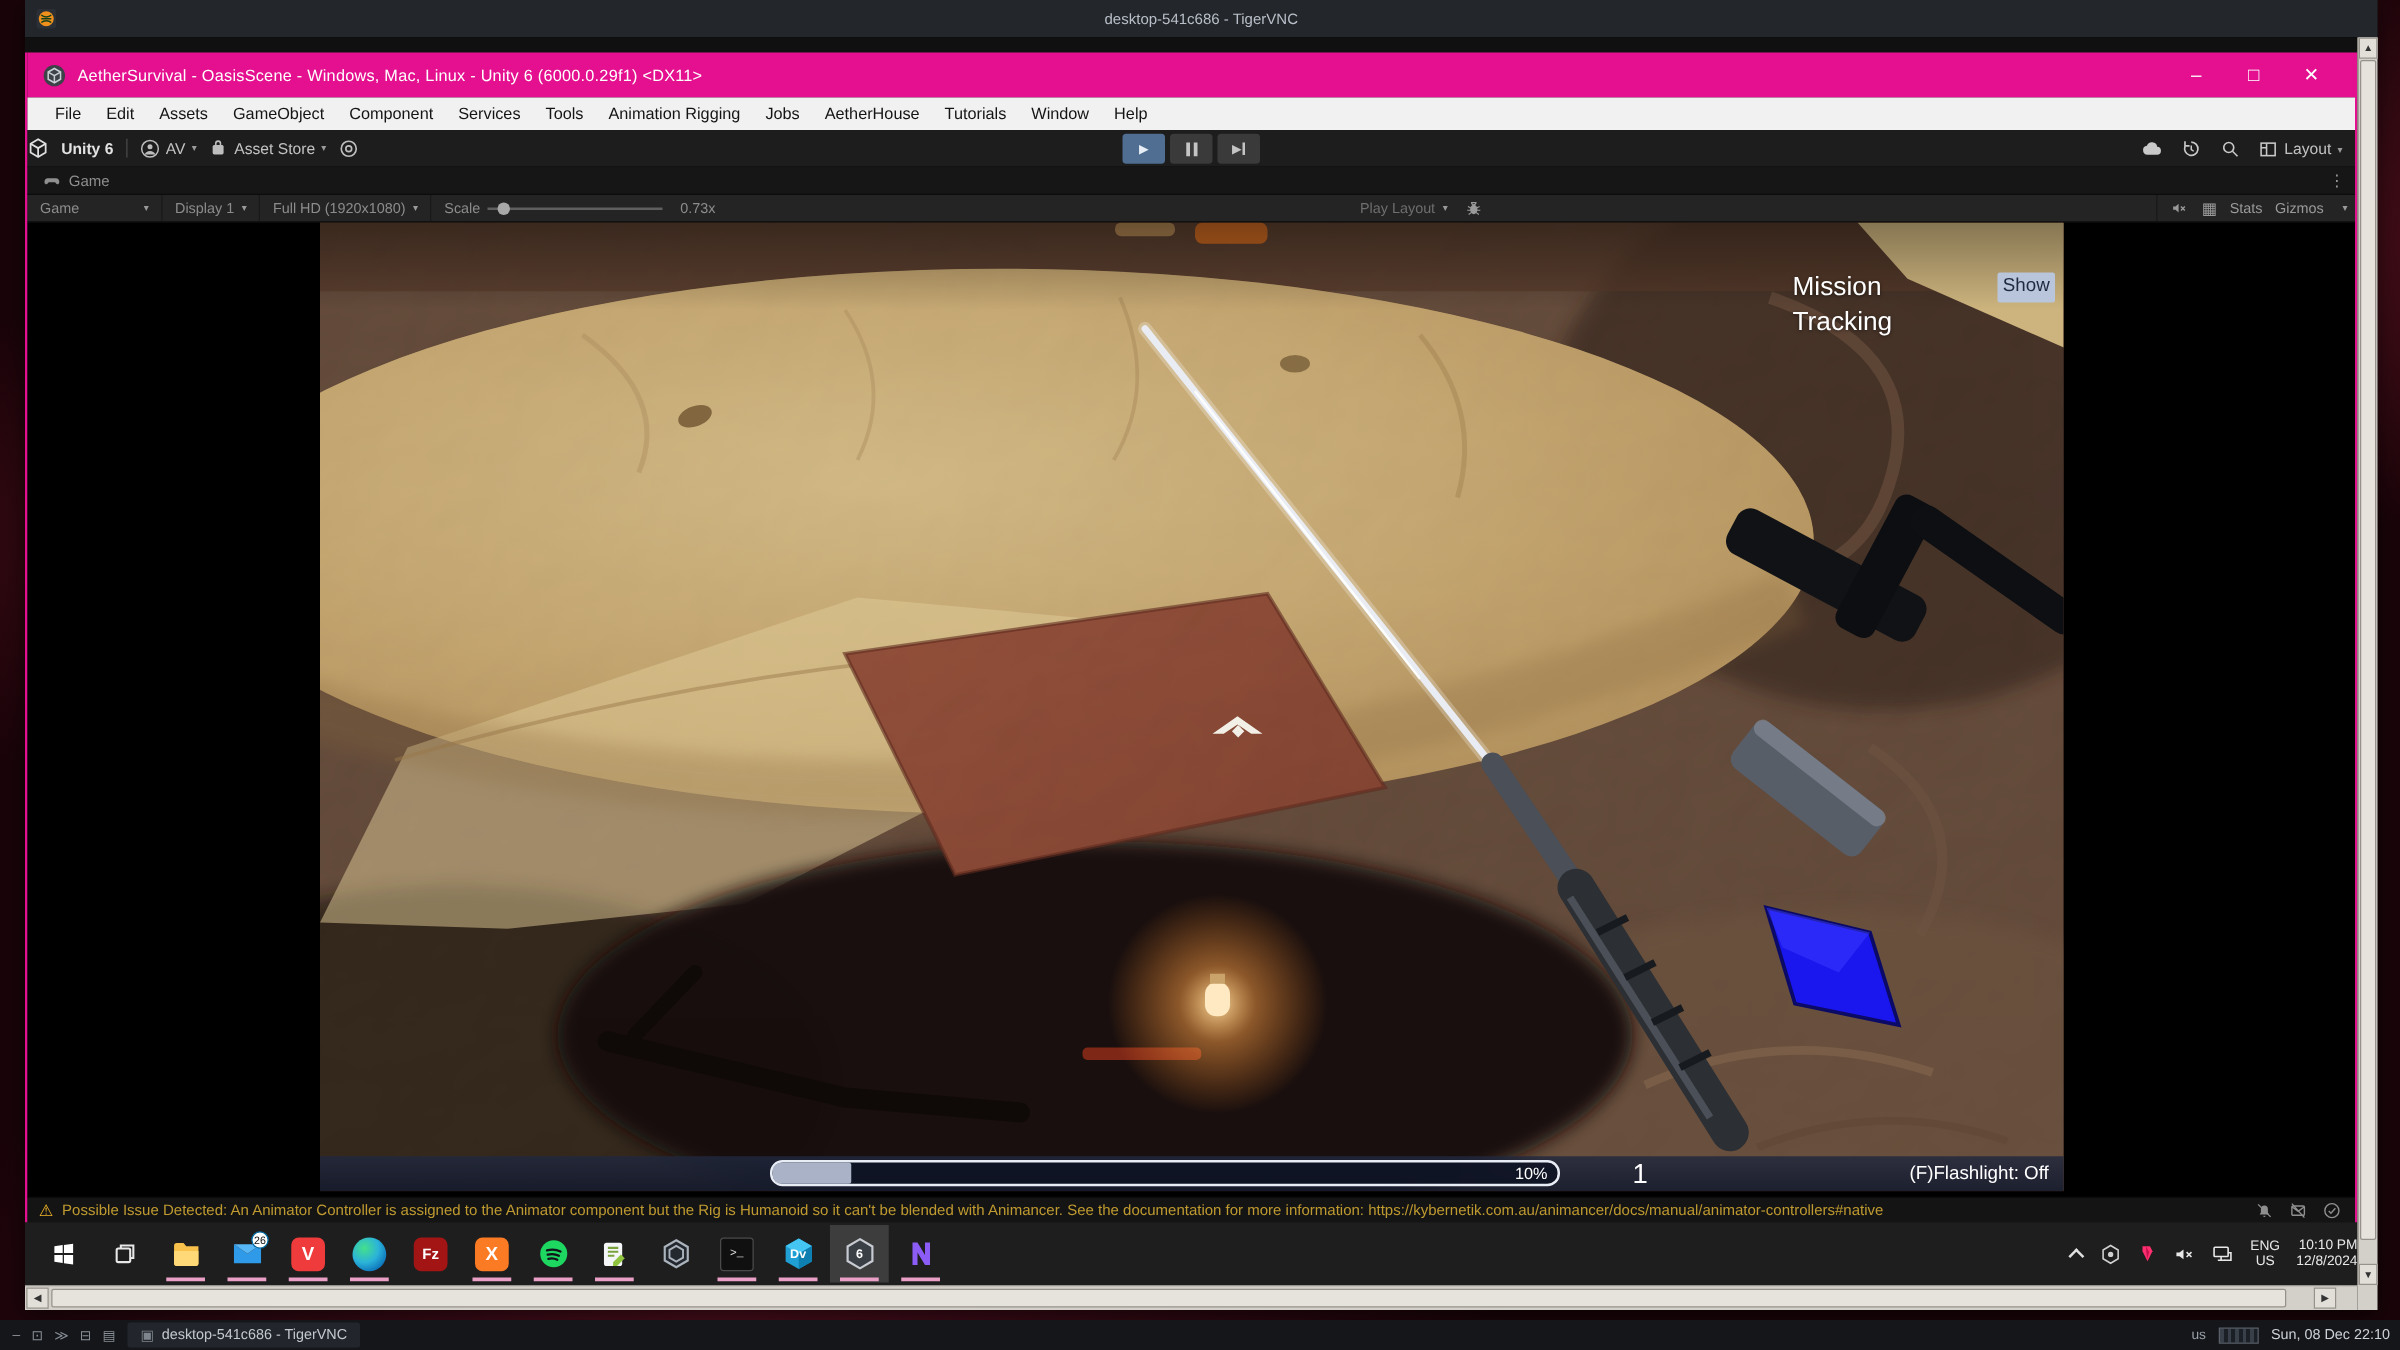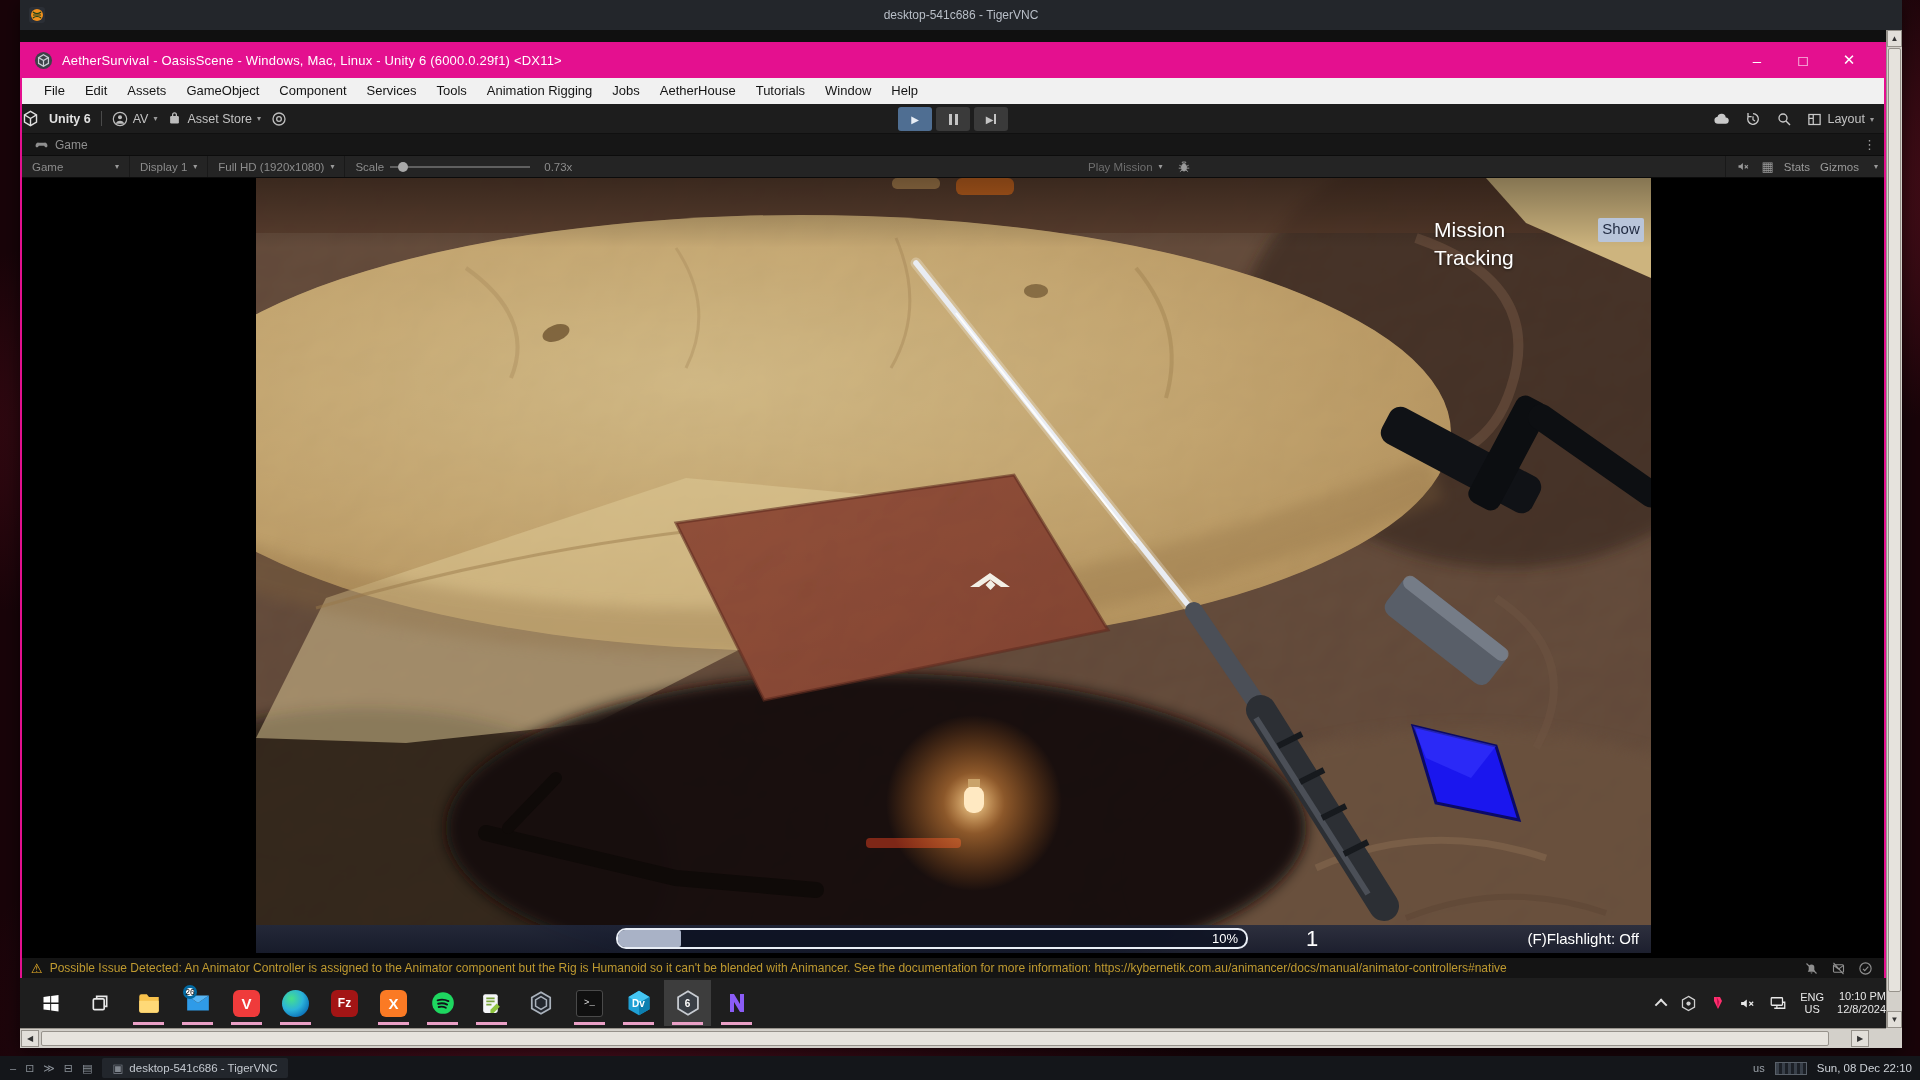--- a/index.html
+++ b/index.html
@@ -97,21 +97,21 @@
   .tb-tile.running::after{content:"";position:absolute;bottom:1px;left:8px;right:8px;height:3px;background:#eaa0c6}
   .tb-tile.active{background:#3d3d3d}
   .tile-sq{width:27px;height:27px;border-radius:6px;display:flex;align-items:center;justify-content:center;font-weight:bold;color:#fff}
   .tile-vivaldi{background:#ef3b3b;font-size:15px}
   .tile-edge{width:27px;height:27px;border-radius:50%;background:radial-gradient(circle at 35% 32%,#45e08c 0%,#2bb3d9 45%,#0b6fb8 80%)}
   .tile-fz{background:#a31515;font-size:12px}
   .tile-xampp{background:#fb7a24;font-size:15px}
   .tile-term{width:27px;height:27px;background:#101010;border:1px solid #4a4a4a;border-radius:3px;color:#e8e8e8;font-size:9px;display:flex;align-items:center;justify-content:center;font-family:"Liberation Mono",monospace}
   .hexwrap{position:relative;width:28px;height:28px}
   .hexwrap .glyph{position:absolute;inset:0;display:flex;align-items:center;justify-content:center;color:#fff;font-size:10px;font-weight:bold}
-  .badge{position:absolute;right:24px;top:5px;width:14px;height:14px;border-radius:50%;background:#fff;border:3px solid #0369a1;color:#111;font-size:8.5px;display:flex;align-items:center;justify-content:center}
+  .badge{position:absolute;right:6px;top:5px;width:14px;height:14px;border-radius:50%;background:#fff;border:1px solid #0369a1;color:#111;font-size:8.5px;display:flex;align-items:center;justify-content:center}
   #tray{margin-left:auto;display:flex;align-items:center;gap:13px;color:#e8e8e8}
   .chev-up{width:9px;height:9px;border-left:2px solid #e0e0e0;border-top:2px solid #e0e0e0;transform:rotate(45deg) translateY(2px)}
   .lang{font-size:11px;line-height:12.5px;text-align:center;color:#e8e8e8}
   .tray-clock{font-size:11px;line-height:13px;text-align:right;color:#e8e8e8}
 
   
   #host-taskbar{position:absolute;left:0;bottom:0;width:1920px;height:24px;background:#14161a;display:flex;align-items:center;color:#9aa0a8;font-size:11px}
   .host-mini{display:flex;align-items:center;gap:9px;padding:0 10px;font-size:11px;color:#8a9098}
   .host-winbtn{display:flex;align-items:center;gap:6px;background:#22262c;height:20px;padding:0 10px;border-radius:2px;color:#c3c8cf;font-size:11.5px}
   .host-right{margin-left:auto;display:flex;align-items:center;gap:10px;padding-right:8px}
@@ -284,21 +284,21 @@
             <span class="caret">▾</span>
           </div>
           <div class="gt-group" style="border-right:none">
             <span>Scale</span>
             <span class="scale-track">
                 <span class="scale-thumb"></span>
               </span>
             <span style="margin-left:8px">0.73x</span>
           </div>
           <div class="pf-group">
-            <span>Play Mission</span>
+            <span>Play Layout</span>
             <span class="caret">▾</span>
             <span class="ico" style="margin-left:8px">
               <svg width="14" height="14" viewBox="0 0 24 24">
                   <ellipse cx="12" cy="13" rx="5" ry="6.5" fill="#9a9a9a"></ellipse>
                   <path d="M12 6.5c-2 0-3-1.5-3-3h6c0 1.5-1 3-3 3zM4 9l4 2M20 9l-4 2M3 14h5M21 14h-5M5 20l4-3M19 20l-4-3" stroke="#9a9a9a" stroke-width="1.6" fill="none"></path>
                 </svg>
             </span>
           </div>
           <div class="gt-right">
             <span class="ico">

